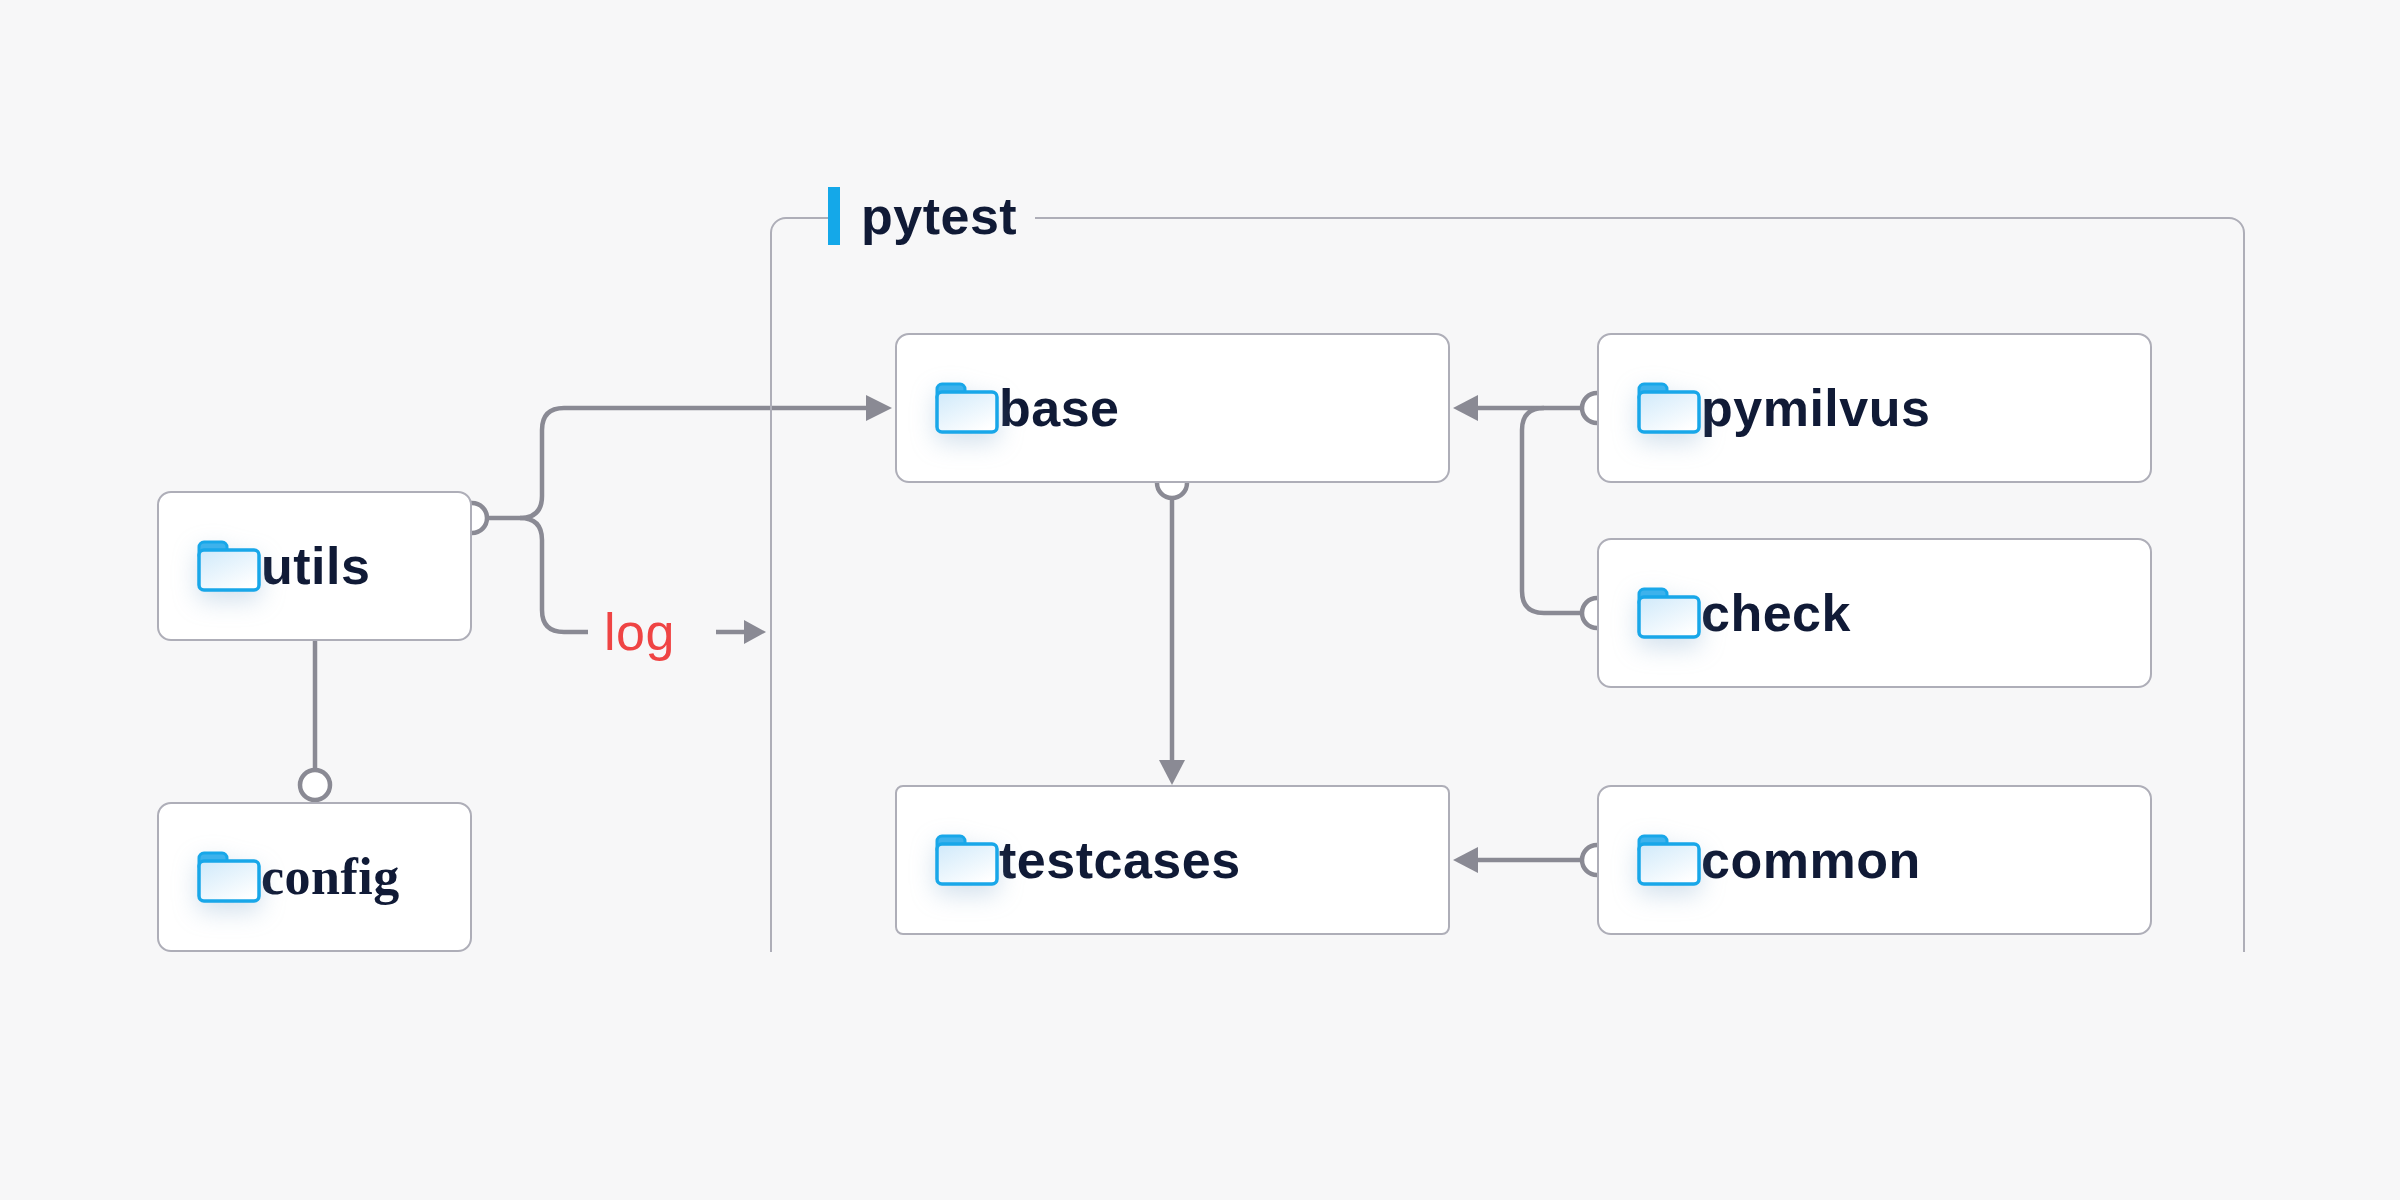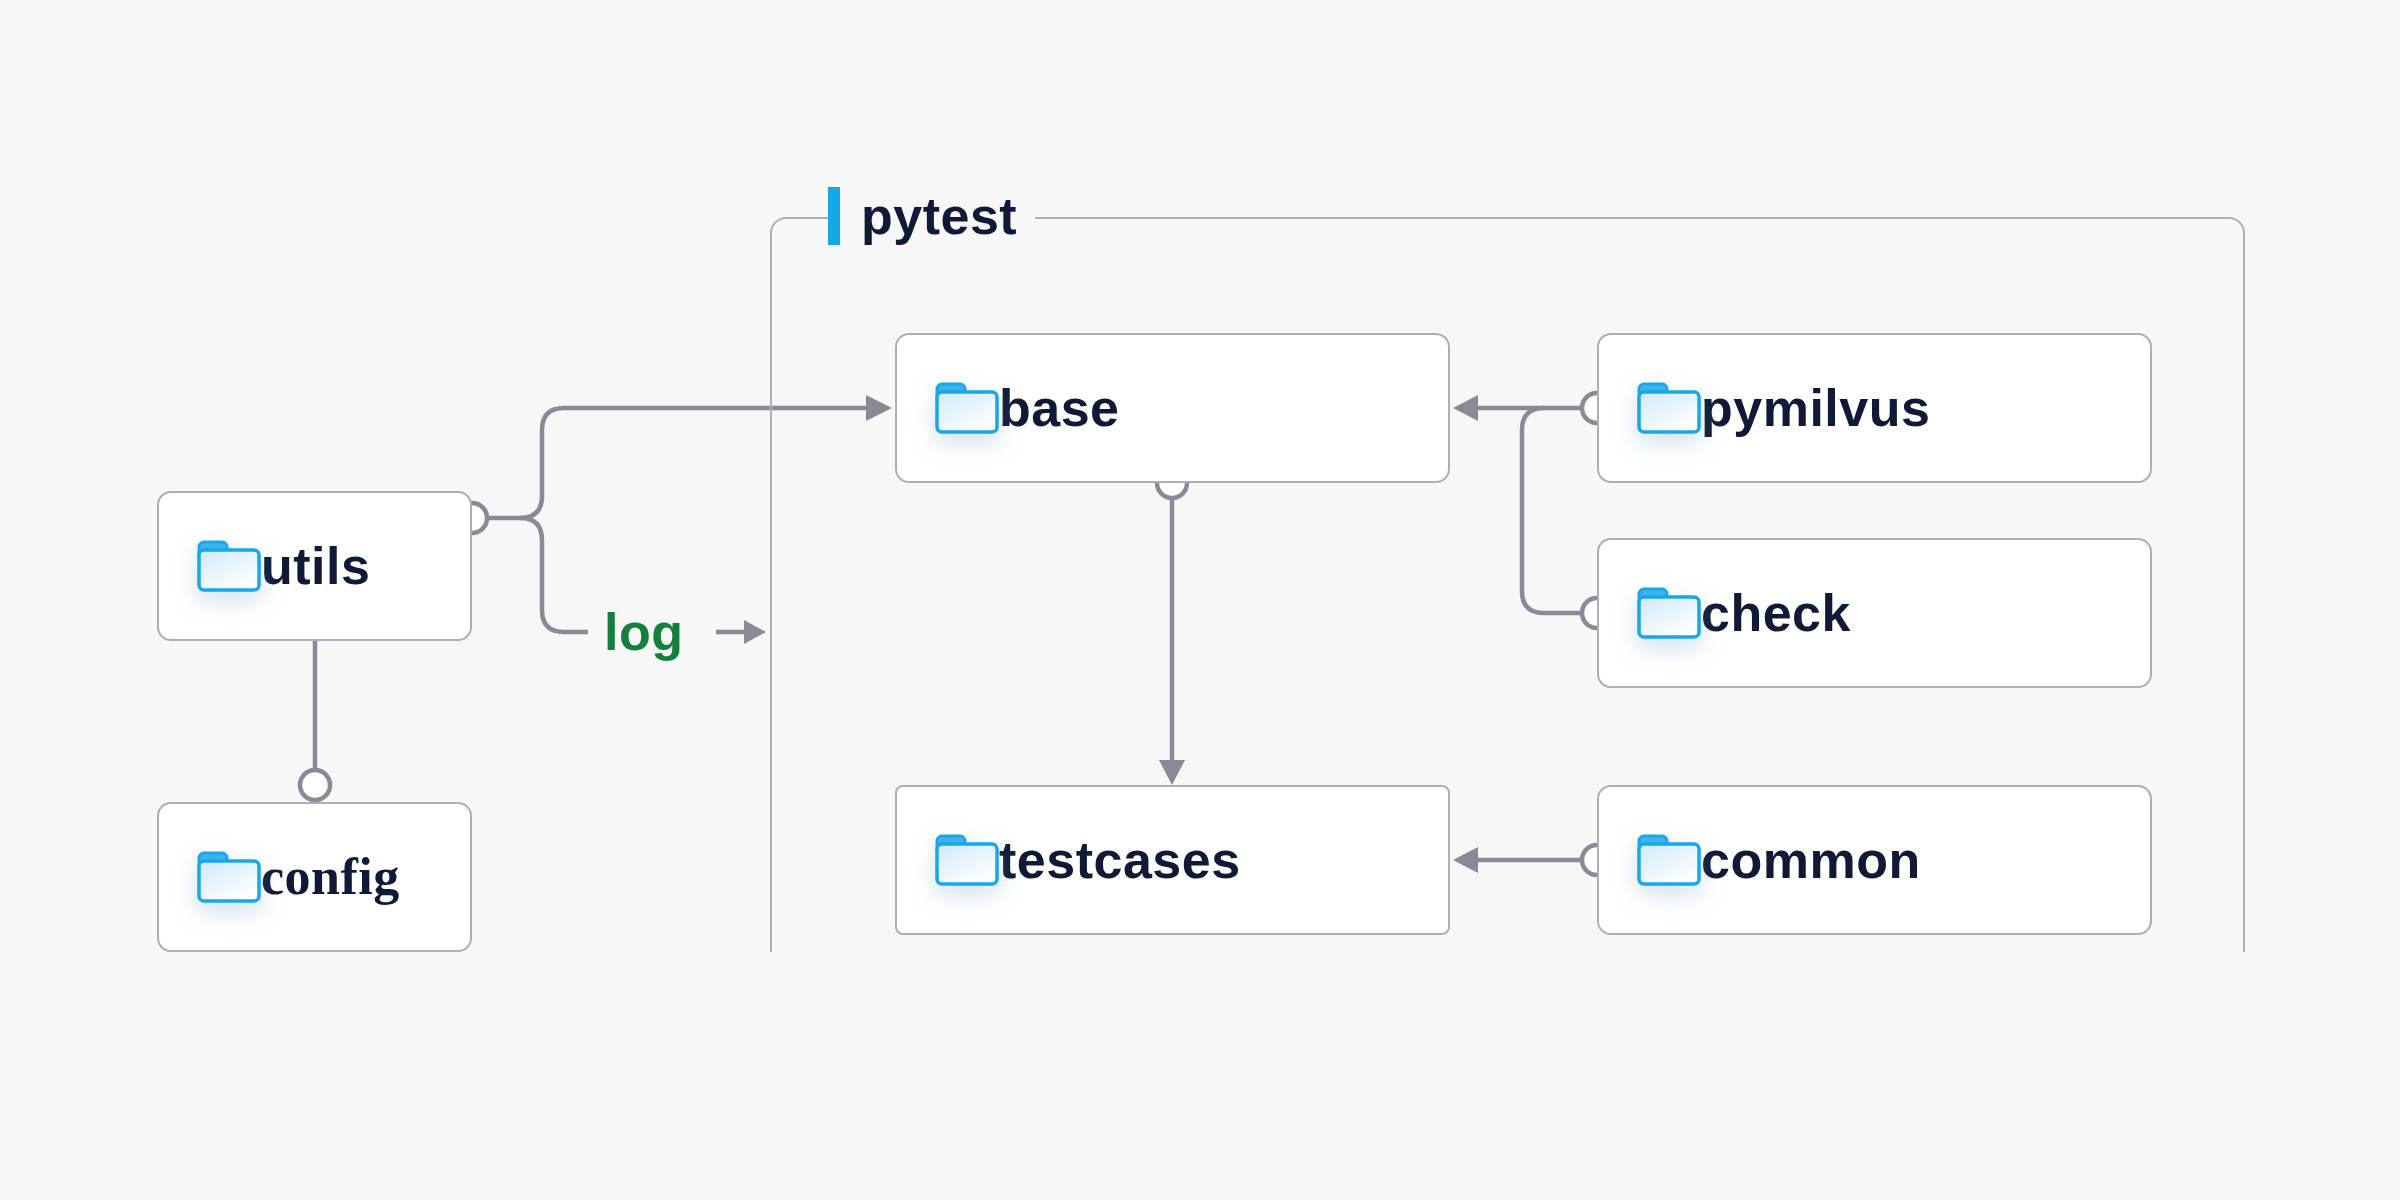--- a/index.html
+++ b/index.html
@@ -36,21 +36,21 @@
   .node-config   {left:157px; top:802px; width:315px; height:150px;font-family:Liberation Serif, serif;}
   .node-base     {left:895px; top:333px; width:555px; height:150px;}
   .node-testcases{left:895px; top:785px; width:555px; height:150px;border-radius:8px;}
   .node-pymilvus {left:1597px;top:333px; width:555px; height:150px;}
   .node-check    {left:1597px;top:538px; width:555px; height:150px;}
   .node-common   {left:1597px;top:785px; width:555px; height:150px;}
   .folder{filter:drop-shadow(0 9px 12px rgba(110,155,195,.30));flex:0 0 auto;}
   
   .log-label{
     position:absolute;left:604px;top:606px;height:52px;line-height:52px;
-    font-size:52px;font-weight:700;color:#15803d;letter-spacing:.5px;
+    font-size:52px;font-weight:400;color:#ef4444;letter-spacing:.5px;
   }
   .edge{stroke:#8a8a94;stroke-width:4.5;fill:none;}
   .dot{fill:#ffffff;stroke:#8a8a94;stroke-width:4.5;}
   .head{fill:#8a8a94;stroke:none;}
 </style>
 </head>
 <body>
 
 <div class="stage">
 

